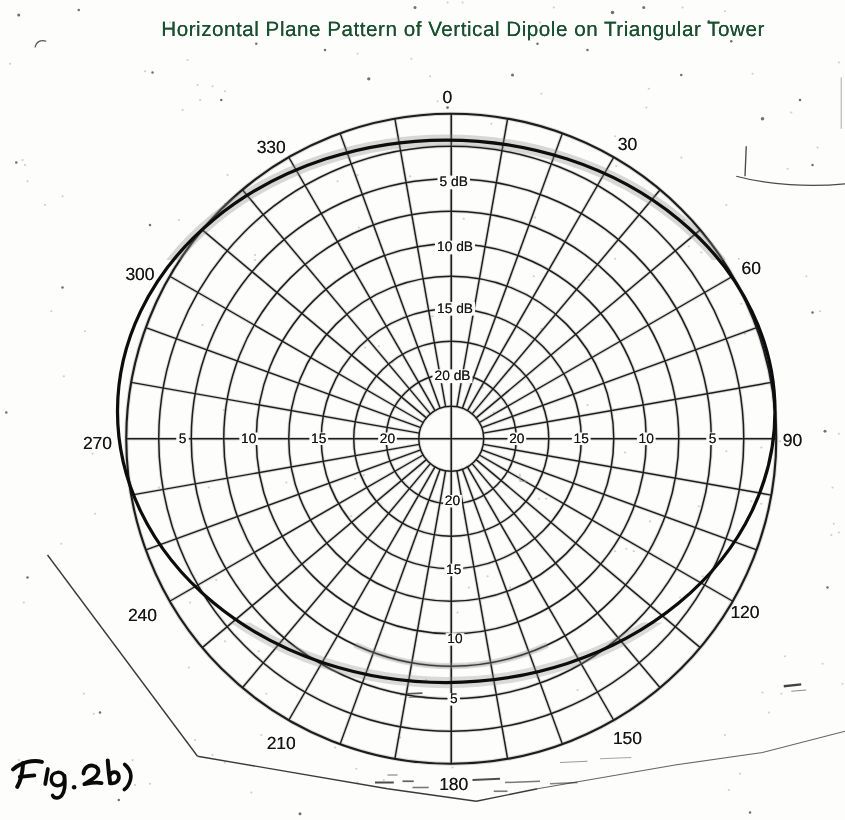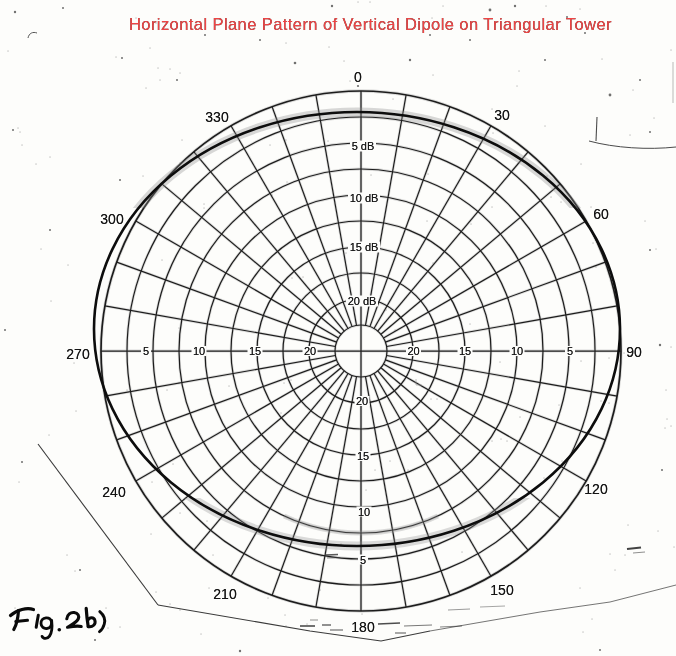--- a/index.html
+++ b/index.html
@@ -1,19 +1,19 @@
 <!DOCTYPE html>
 <html><head>
 <meta charset="utf-8">
 <style>
 html,body { margin:0; padding:0; background:#fdfdfb; }
 #page { position:relative; width:676px; height:656px; overflow:hidden;
         font-family:"Liberation Sans", sans-serif; }
 #title { position:absolute; left:129px; top:15px; width:500px;
-         font-size:16.5px; color:#ef4444; letter-spacing:0.42px;
+         font-size:16.5px; color:#14532d; letter-spacing:0.42px;
          text-shadow:0 0 0.5px rgba(20,20,20,0.85); }
 svg text { text-shadow:0 0 0.4px rgba(20,20,20,0.8); }
 </style>
 </head>
 <body>
 <div id="page">
 <svg width="676" height="656" viewBox="0 0 676 656">
 <rect x="0" y="0" width="676" height="656" fill="#fdfdfb"></rect>
 <g>
         <path d="M432 18h.1 M152 482h.1 M602 59h.1 M22 145h.1 M20 132h.1 M368 146h.1 M546 6h.1 M471 224h.1 M645 221h.1 M67 555h.1 M544 478h.1 M656 249h.1 M559 405h.1 M390 461h.1 M155 191h.1 M158 68h.1 M429 240h.1 M143 176h.1 M437 399h.1 M492 109h.1 M667 419h.1 M462 552h.1 M156 23h.1 M182 140h.1 M591 207h.1 M268 598h.1 M180 163h.1 M179 383h.1 M270 145h.1 M344 61h.1 M76 411h.1 M286 43h.1 M671 347h.1 M580 9h.1 M460 352h.1 M433 75h.1 M307 624h.1 M179 328h.1 M615 570h.1 M431 399h.1 M514 354h.1 M358 2h.1 M15 608h.1 M561 202h.1 M592 619h.1 M329 47h.1 M517 86h.1 M371 175h.1 M286 140h.1 M493 133h.1 M671 426h.1 M350 81h.1 M229 386h.1 M150 48h.1 M156 592h.1 M50 157h.1 M146 88h.1 M386 310h.1 M545 126h.1 M292 278h.1 M492 441h.1 M68 265h.1 M581 164h.1 M303 277h.1 M170 604h.1 M581 361h.1 M674 547h.1 M625 555h.1 M328 141h.1 M41 249h.1 M180 513h.1 M286 626h.1 M375 470h.1 M201 634h.1 M366 490h.1 M395 330h.1 M108 628h.1 M127 390h.1 M160 80h.1 M167 390h.1 M284 383h.1 M630 135h.1 M162 260h.1 M204 208h.1 M51 301h.1 M671 50h.1 M180 610h.1 M593 243h.1 M562 461h.1 M665 428h.1 M551 197h.1 M633 90h.1 M74 363h.1 M408 470h.1 M428 174h.1 M610 554h.1 M287 182h.1 M520 417h.1 M500 362h.1 M8 51h.1 M609 358h.1 M393 99h.1 M209 588h.1 M580 588h.1 M170 69h.1 M596 267h.1 M106 608h.1 M658 531h.1 M19 482h.1 M628 525h.1 M547 176h.1 M75 571h.1 M151 534h.1 M207 521h.1 M18 128h.1 M583 632h.1 M433 263h.1 M362 614h.1 M654 118h.1 M180 73h.1 M492 207h.1 M346 253h.1 M173 464h.1 M624 353h.1 M501 439h.1 M49 435h.1 M213 555h.1 M204 204h.1 M272 195h.1 M285 615h.1 M609 403h.1 M370 2h.1 M291 380h.1 M314 290h.1 M320 590h.1 M116 57h.1 M427 221h.1 M507 441h.1 M136 18h.1 M321 556h.1 M281 413h.1 M470 324h.1 M443 6h.1 M519 71h.1 M120 627h.1 M36 164h.1 M309 525h.1 M666 390h.1 M601 401h.1 M341 544h.1" stroke="#777" stroke-width="1.7" stroke-linecap="round" opacity="0.33" fill="none"></path>

